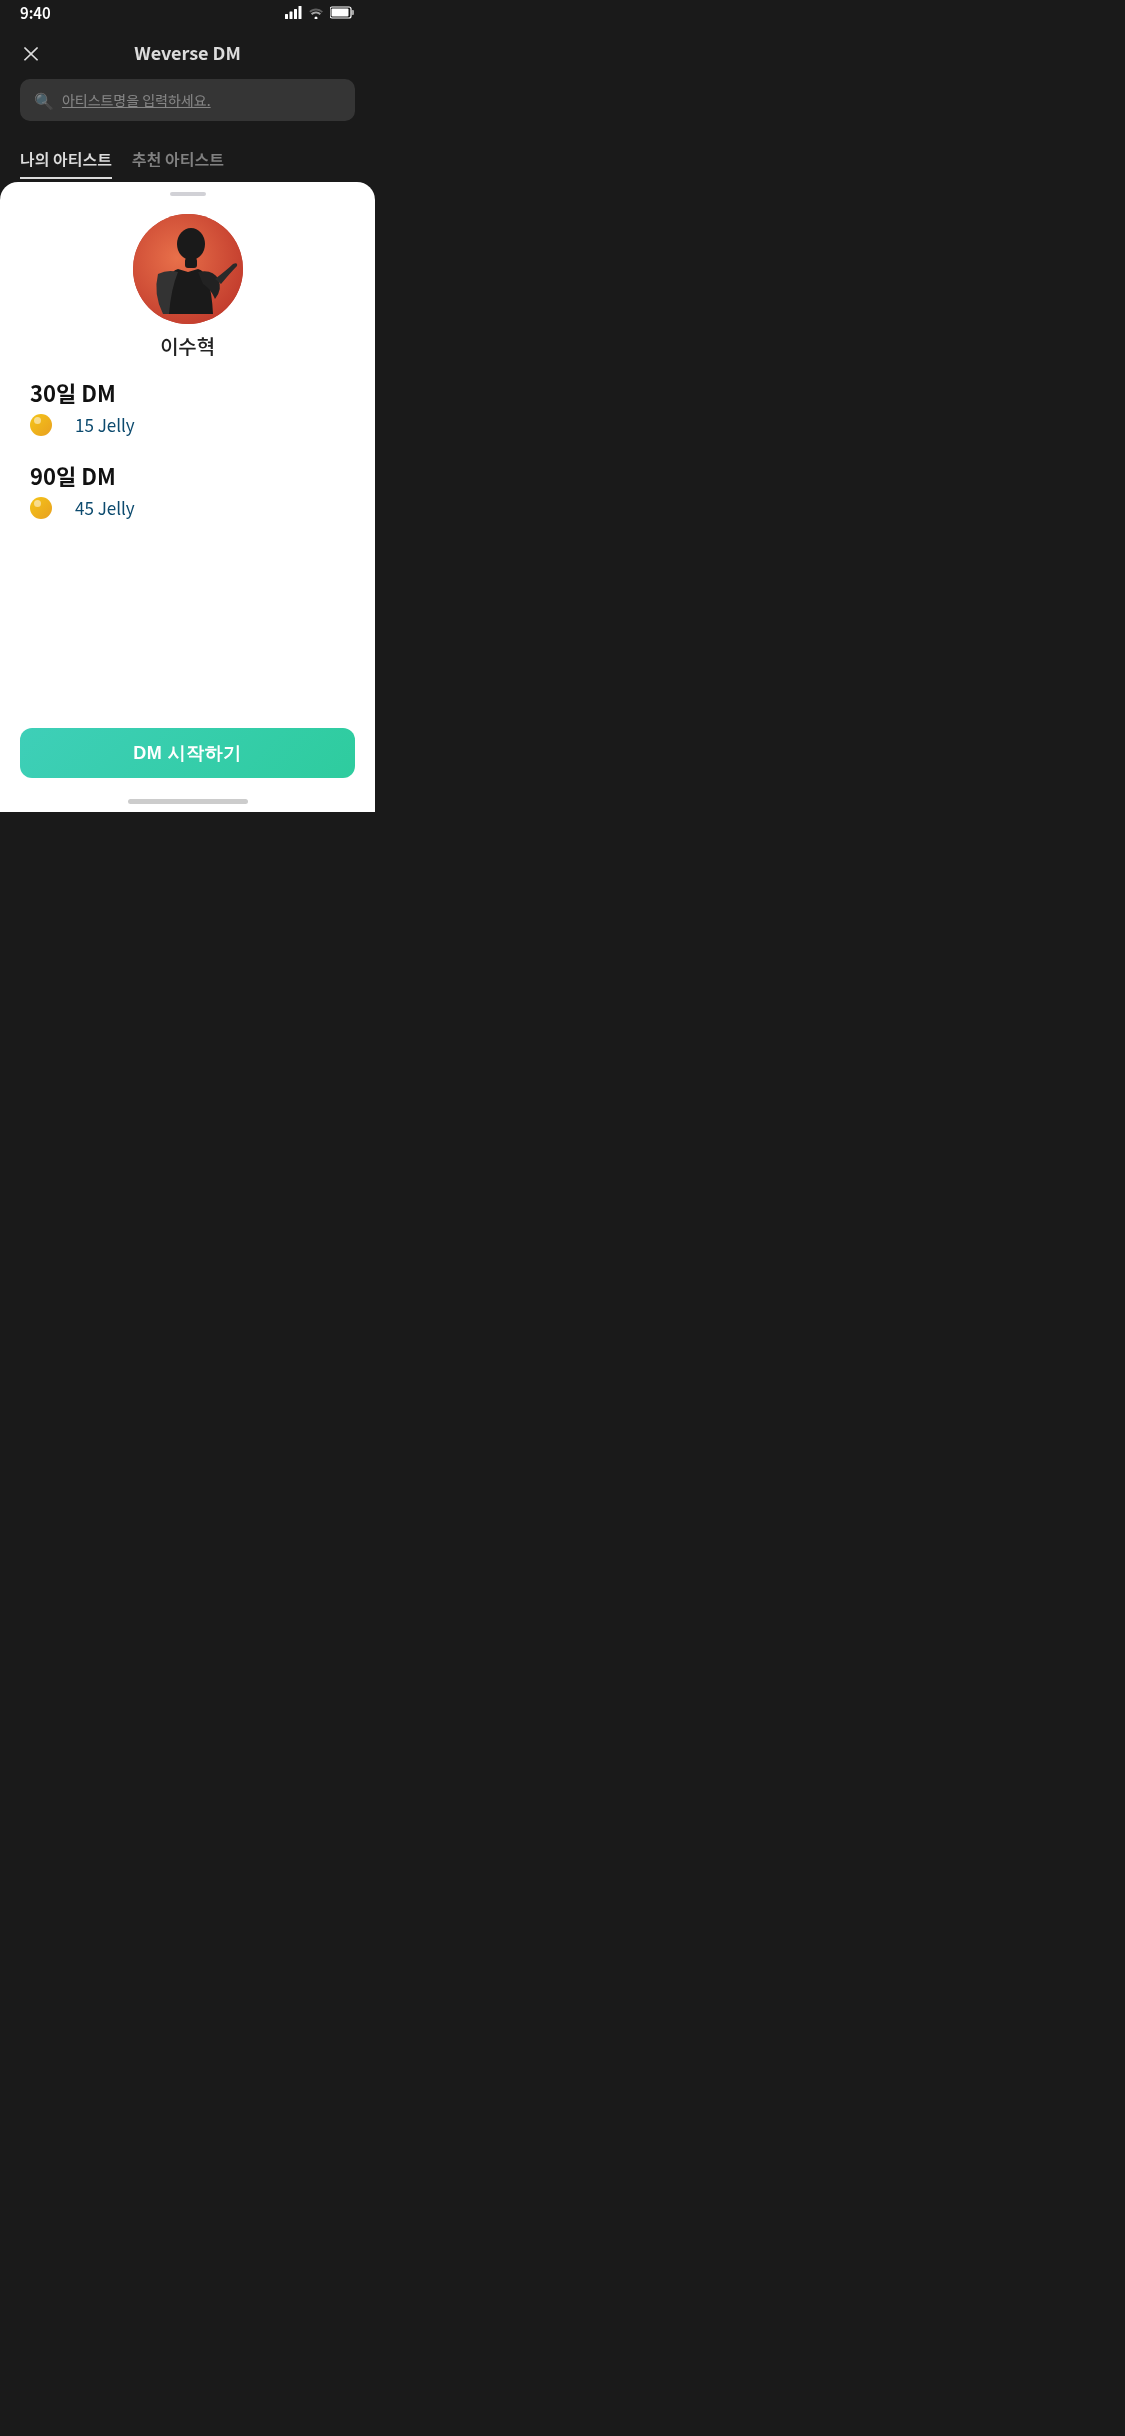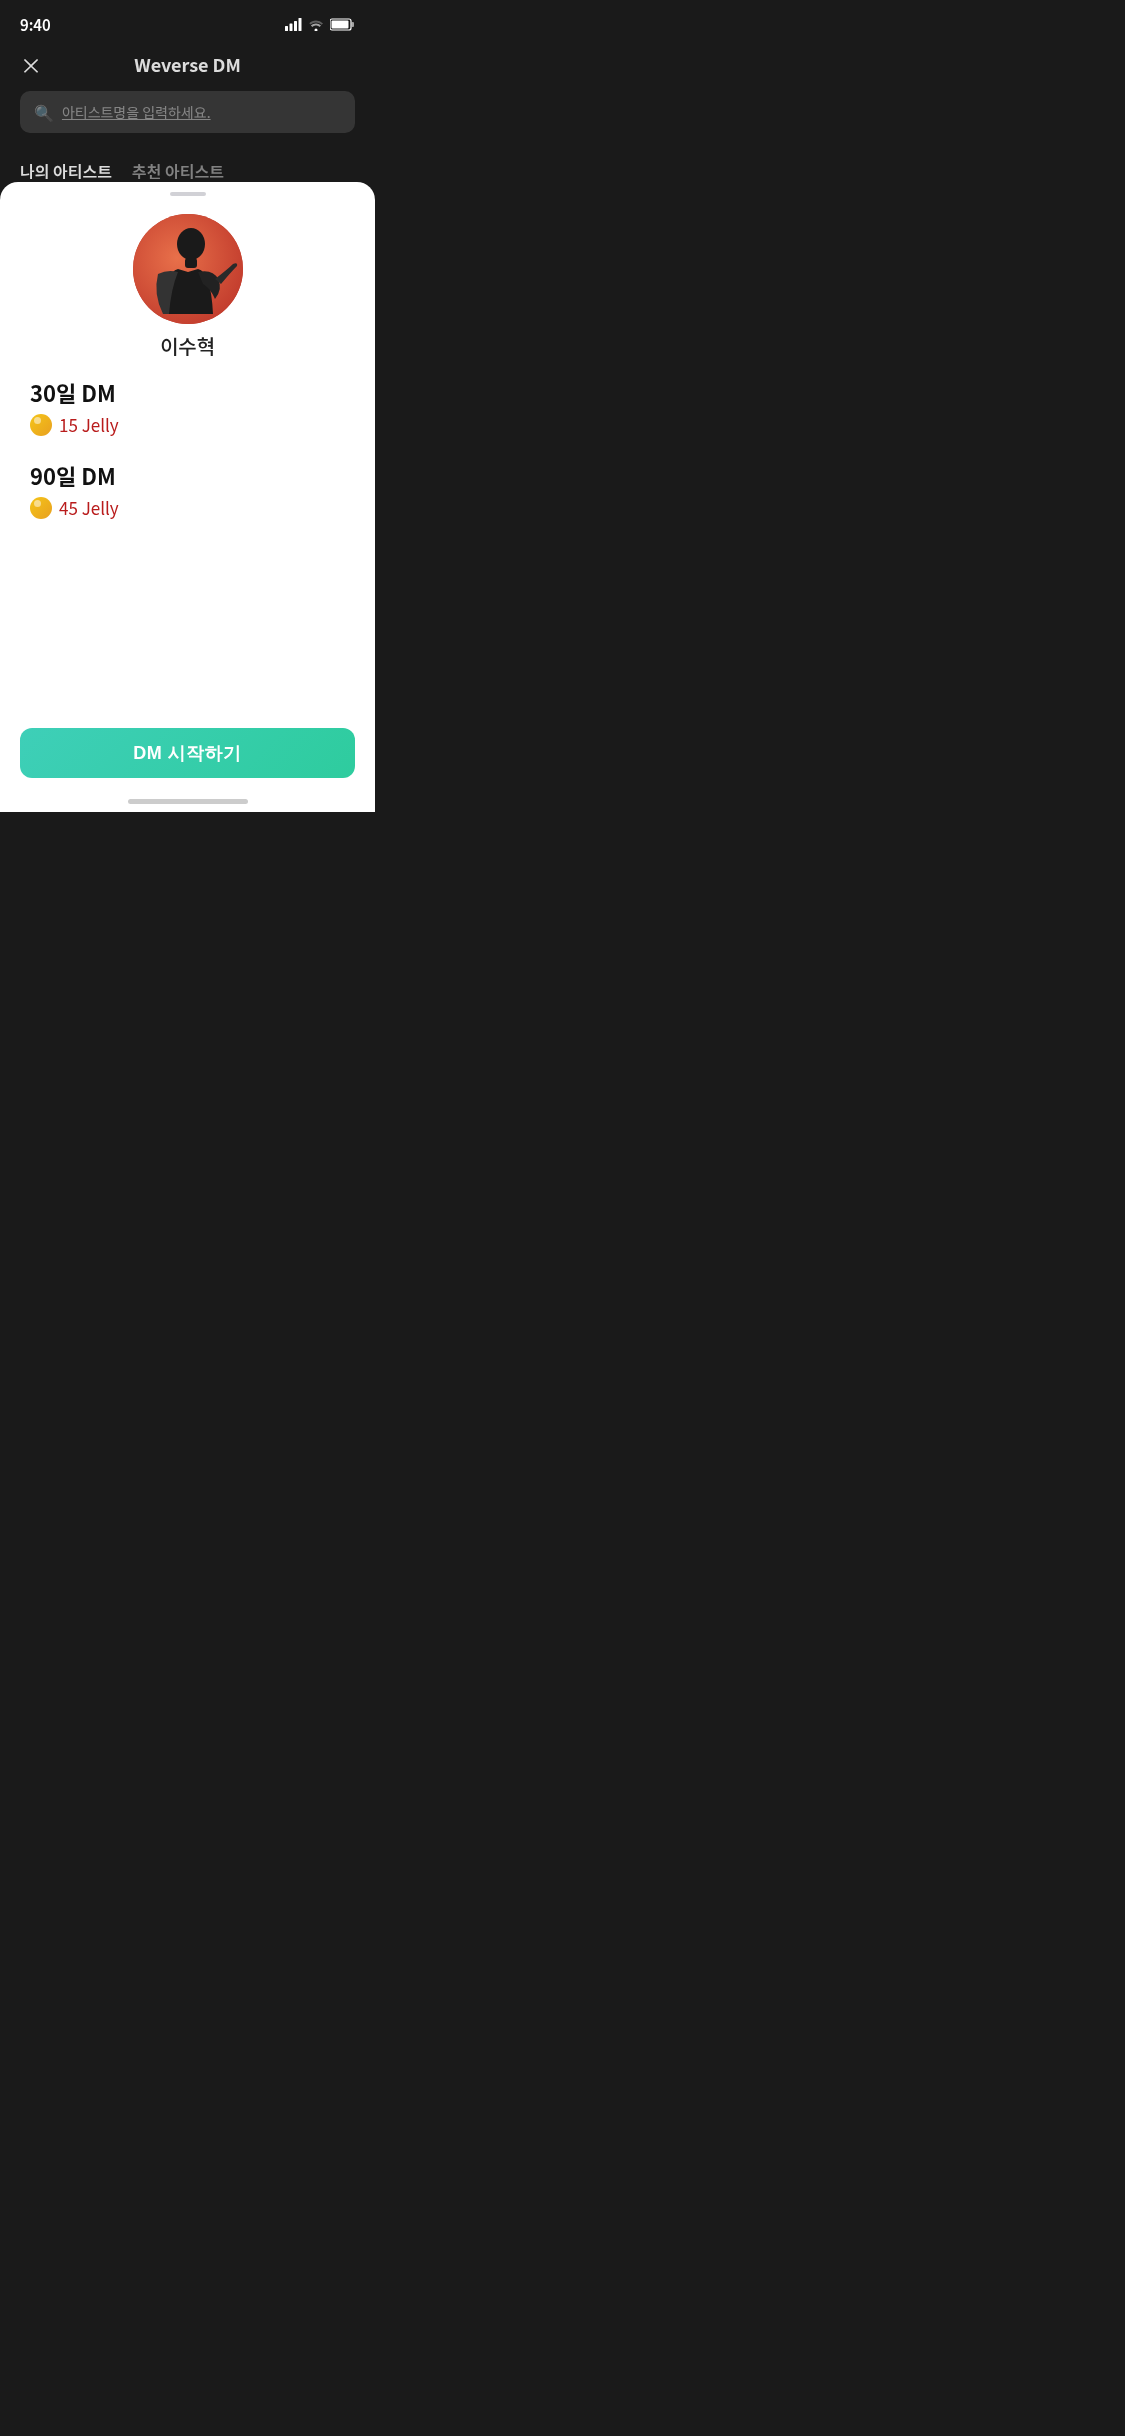--- a/index.html
+++ b/index.html
@@ -12,21 +12,21 @@
       font-family: -apple-system, 'Apple SD Gothic Neo', 'Noto Sans KR', sans-serif;
       overflow: hidden;
       position: relative;
     }
 
     
     .status-bar {
       display: flex;
       justify-content: space-between;
       align-items: center;
-      padding: 14px 20px 6px;
+      padding: 2px 20px 6px;
       color: white;
       font-size: 15px;
       font-weight: 600;
     }
     .status-right {
       display: flex;
       gap: 6px;
       align-items: center;
     }
 
@@ -175,23 +175,23 @@
     }
     .plan-title {
       font-size: 22px;
       font-weight: 700;
       color: #111;
       margin-bottom: 4px;
     }
     .plan-price {
       display: flex;
       align-items: center;
-      gap: 7px;
+      gap: 23px;
       font-size: 17px;
-      color: #b91c1c;
+      color: #0c4a6e;
     }
 
     .jelly-icon {
       width: 22px;
       height: 22px;
       border-radius: 50%;
       background: linear-gradient(135deg, #f5c518, #e8a020);
       display: inline-flex;
       align-items: center;
       justify-content: center;

